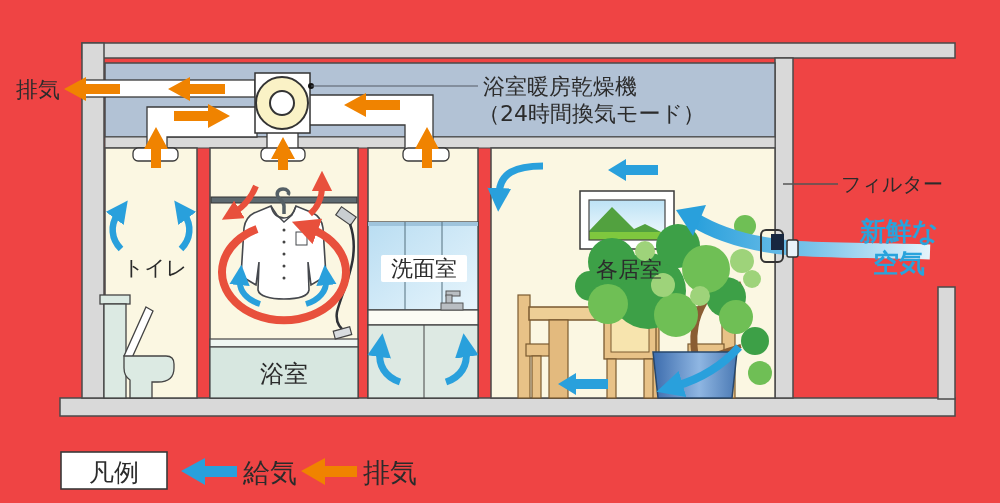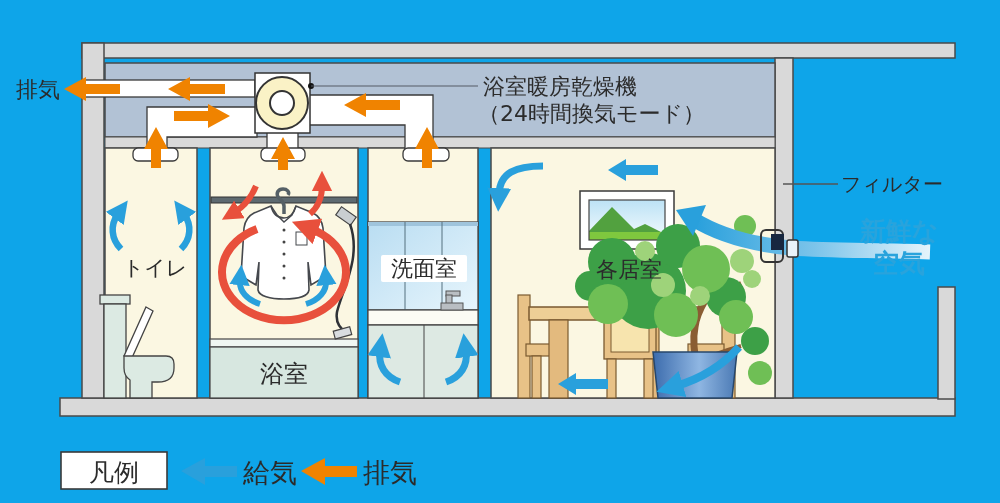--- a/index.html
+++ b/index.html
@@ -1,16 +1,16 @@
 <!DOCTYPE html>
 <html><head>
 <meta charset="utf-8">
 <style>
   html,body{margin:0;padding:0;background:#fff;}
-  .stage{position:relative;width:1000px;height:503px;background:#0ea5e9;overflow:hidden;
+  .stage{position:relative;width:1000px;height:503px;background:#ef4444;overflow:hidden;
          font-family:"DejaVu Sans","Liberation Sans",sans-serif;}
   svg{position:absolute;left:0;top:0;}
   text{font-family:"DejaVu Sans","Liberation Sans",sans-serif;fill:#2b2b2b;}
   .fresh{fill:#29A3DC;font-weight:600;}
 </style>
 </head>
 <body>
 
 <div class="stage">
 <svg width="1000" height="503" viewBox="0 0 1000 503">

